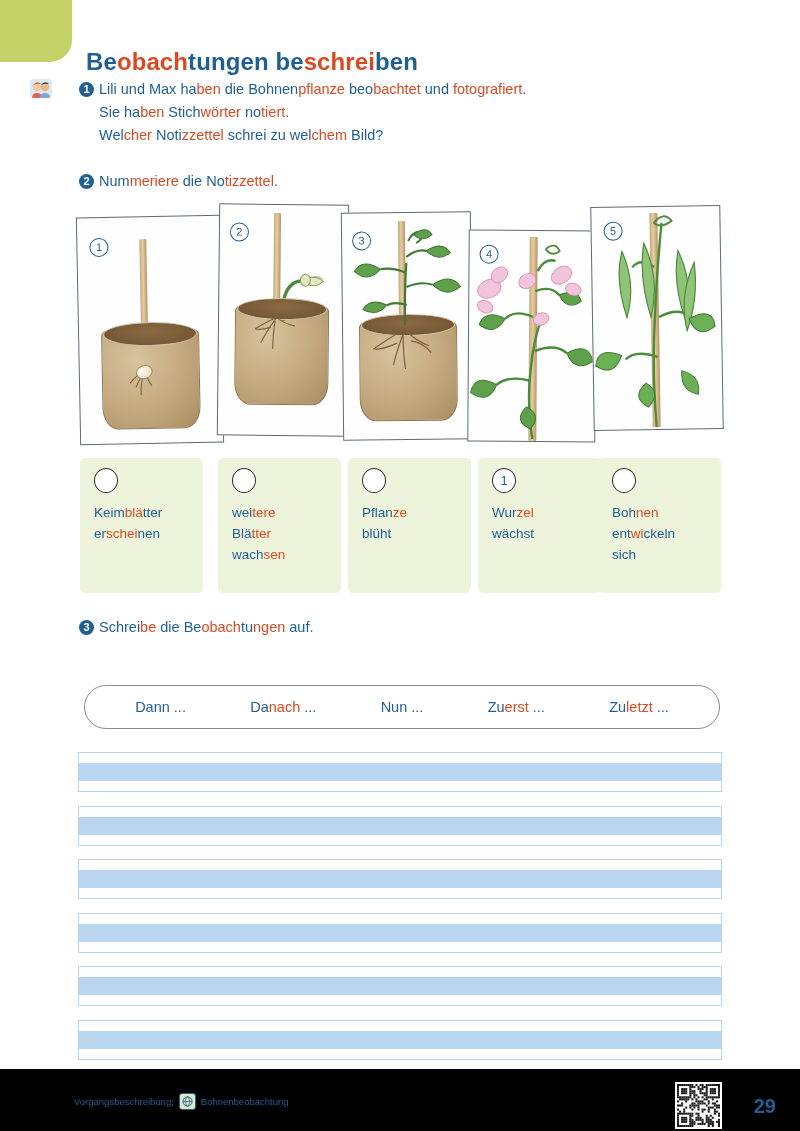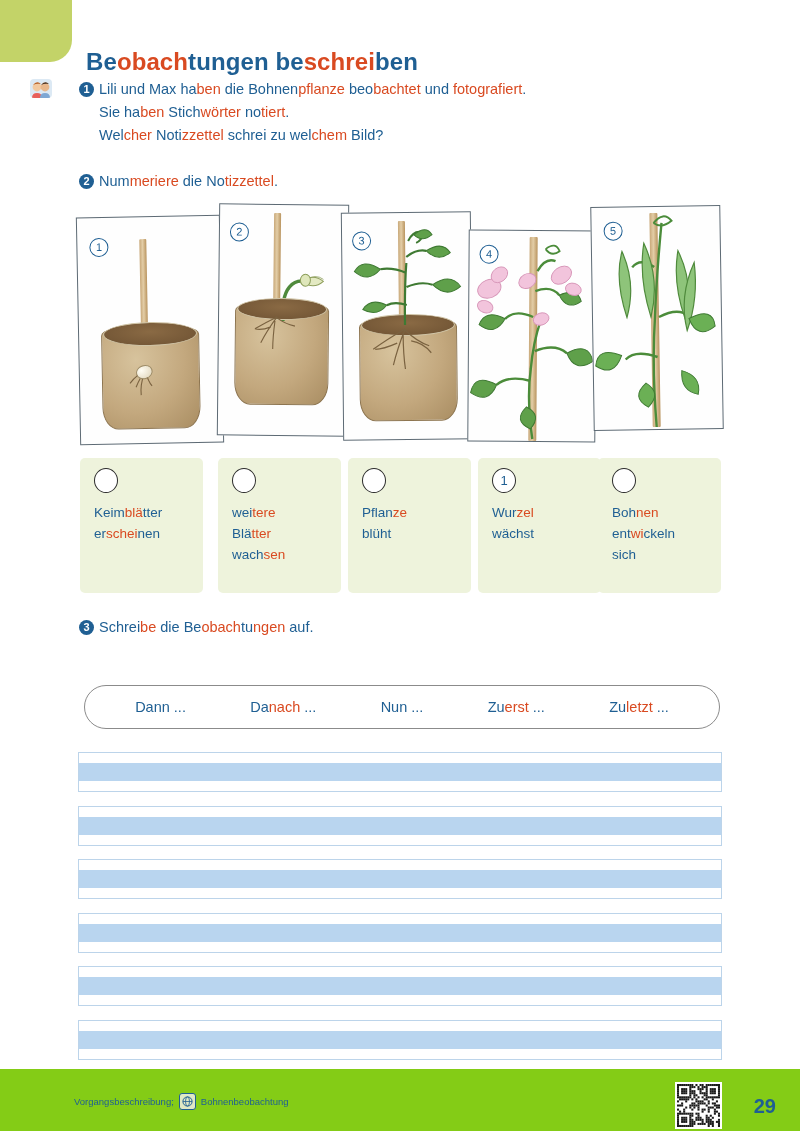--- a/index.html
+++ b/index.html
@@ -108,21 +108,21 @@
   
   #lines{ position:absolute; left:78px; top:752px; width:644px; }
   .lgroup{ width:100%; margin-bottom:13.5px; }
   .lband-w{ height:11px; background:#ffffff; border:1px solid #bcd4ea; border-bottom:none; box-sizing:border-box;}
   .lband-b{ height:18px; background:#b9d5ef; border-left:1px solid #bcd4ea; border-right:1px solid #bcd4ea; box-sizing:border-box;}
   .lband-w2{ height:11px; background:#ffffff; border:1px solid #bcd4ea; border-top:none; box-sizing:border-box;}
 
   
   #footer{
     position:absolute; left:0; bottom:0; width:800px; height:62px;
-    background:#84cc16;
+    background:#000000;
   }
   #footer-text{
     position:absolute; left:74px; top:24px; font-size:9.5px;
     color:#1f5f93; display:flex; align-items:center; gap:5px;
     white-space:nowrap;
   }
   #globe-icon{
     width:15px;height:15px;border:1px solid #1f5f93;border-radius:3px;
     display:inline-flex;align-items:center;justify-content:center;
     background:#dfe9c4;

